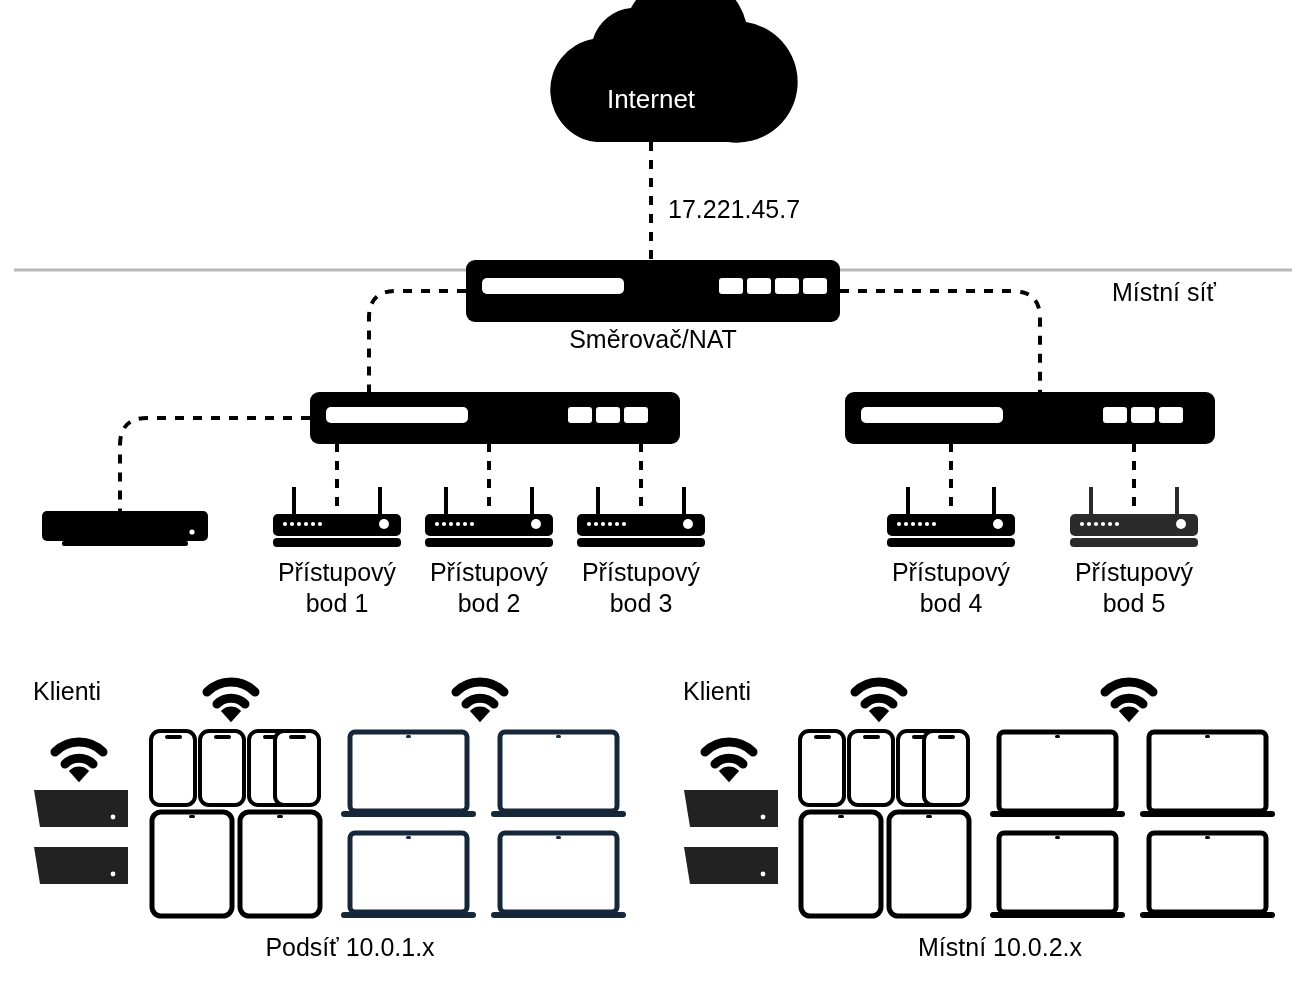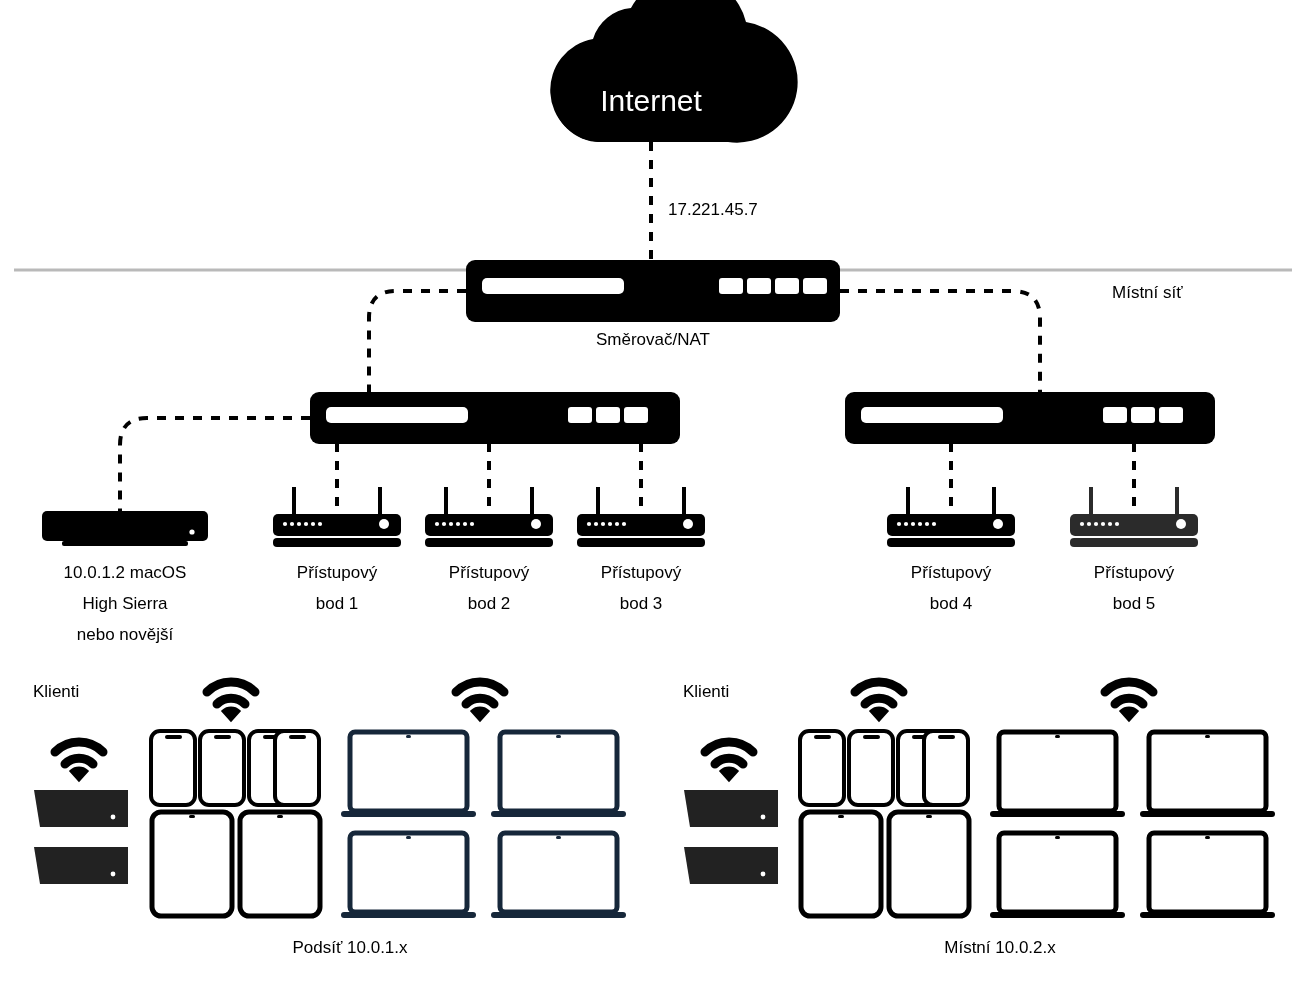--- a/index.html
+++ b/index.html
@@ -20,31 +20,31 @@
   .svg-layer {
     position: absolute;
     left: 0;
     top: 0;
     width: 1306px;
     height: 984px;
   }
   .lbl {
     position: absolute;
     color: #000000;
-    font-size: 17px;
+    font-size: 25px;
     line-height: 31px;
     text-align: center;
     white-space: pre-line;
     letter-spacing: 0px;
   }
   .lbl-left { text-align: left; }
   .cloud-text {
     position: absolute;
     color: #ffffff;
-    font-size: 30px;
+    font-size: 26px;
     text-align: center;
     width: 220px;
   }
 </style>
 </head>
 <body>
 
 <div id="stage">
 
   <svg class="svg-layer" viewBox="0 0 1306 984" xmlns="http://www.w3.org/2000/svg">
@@ -340,23 +340,20 @@
   </svg>
 
   <div class="cloud-text" style="left:541px; top:84px;">Internet</div>
 
   <div class="lbl lbl-left" style="left:668px; top:194px; width:200px;">17.221.45.7</div>
 
   <div class="lbl" style="left:453px; top:324px; width:400px;">Směrovač/NAT</div>
 
   <div class="lbl lbl-left" style="left:1112px; top:277px; width:190px;">Místní síť</div>
 
-  <div class="lbl" style="left:10px; top:557px; width:230px;">10.0.1.2 macOS
-High Sierra
-nebo novější</div>
 
   <div class="lbl" style="left:257px; top:557px; width:160px;">Přístupový
 bod 1</div>
   <div class="lbl" style="left:409px; top:557px; width:160px;">Přístupový
 bod 2</div>
   <div class="lbl" style="left:561px; top:557px; width:160px;">Přístupový
 bod 3</div>
   <div class="lbl" style="left:871px; top:557px; width:160px;">Přístupový
 bod 4</div>
   <div class="lbl" style="left:1054px; top:557px; width:160px;">Přístupový

